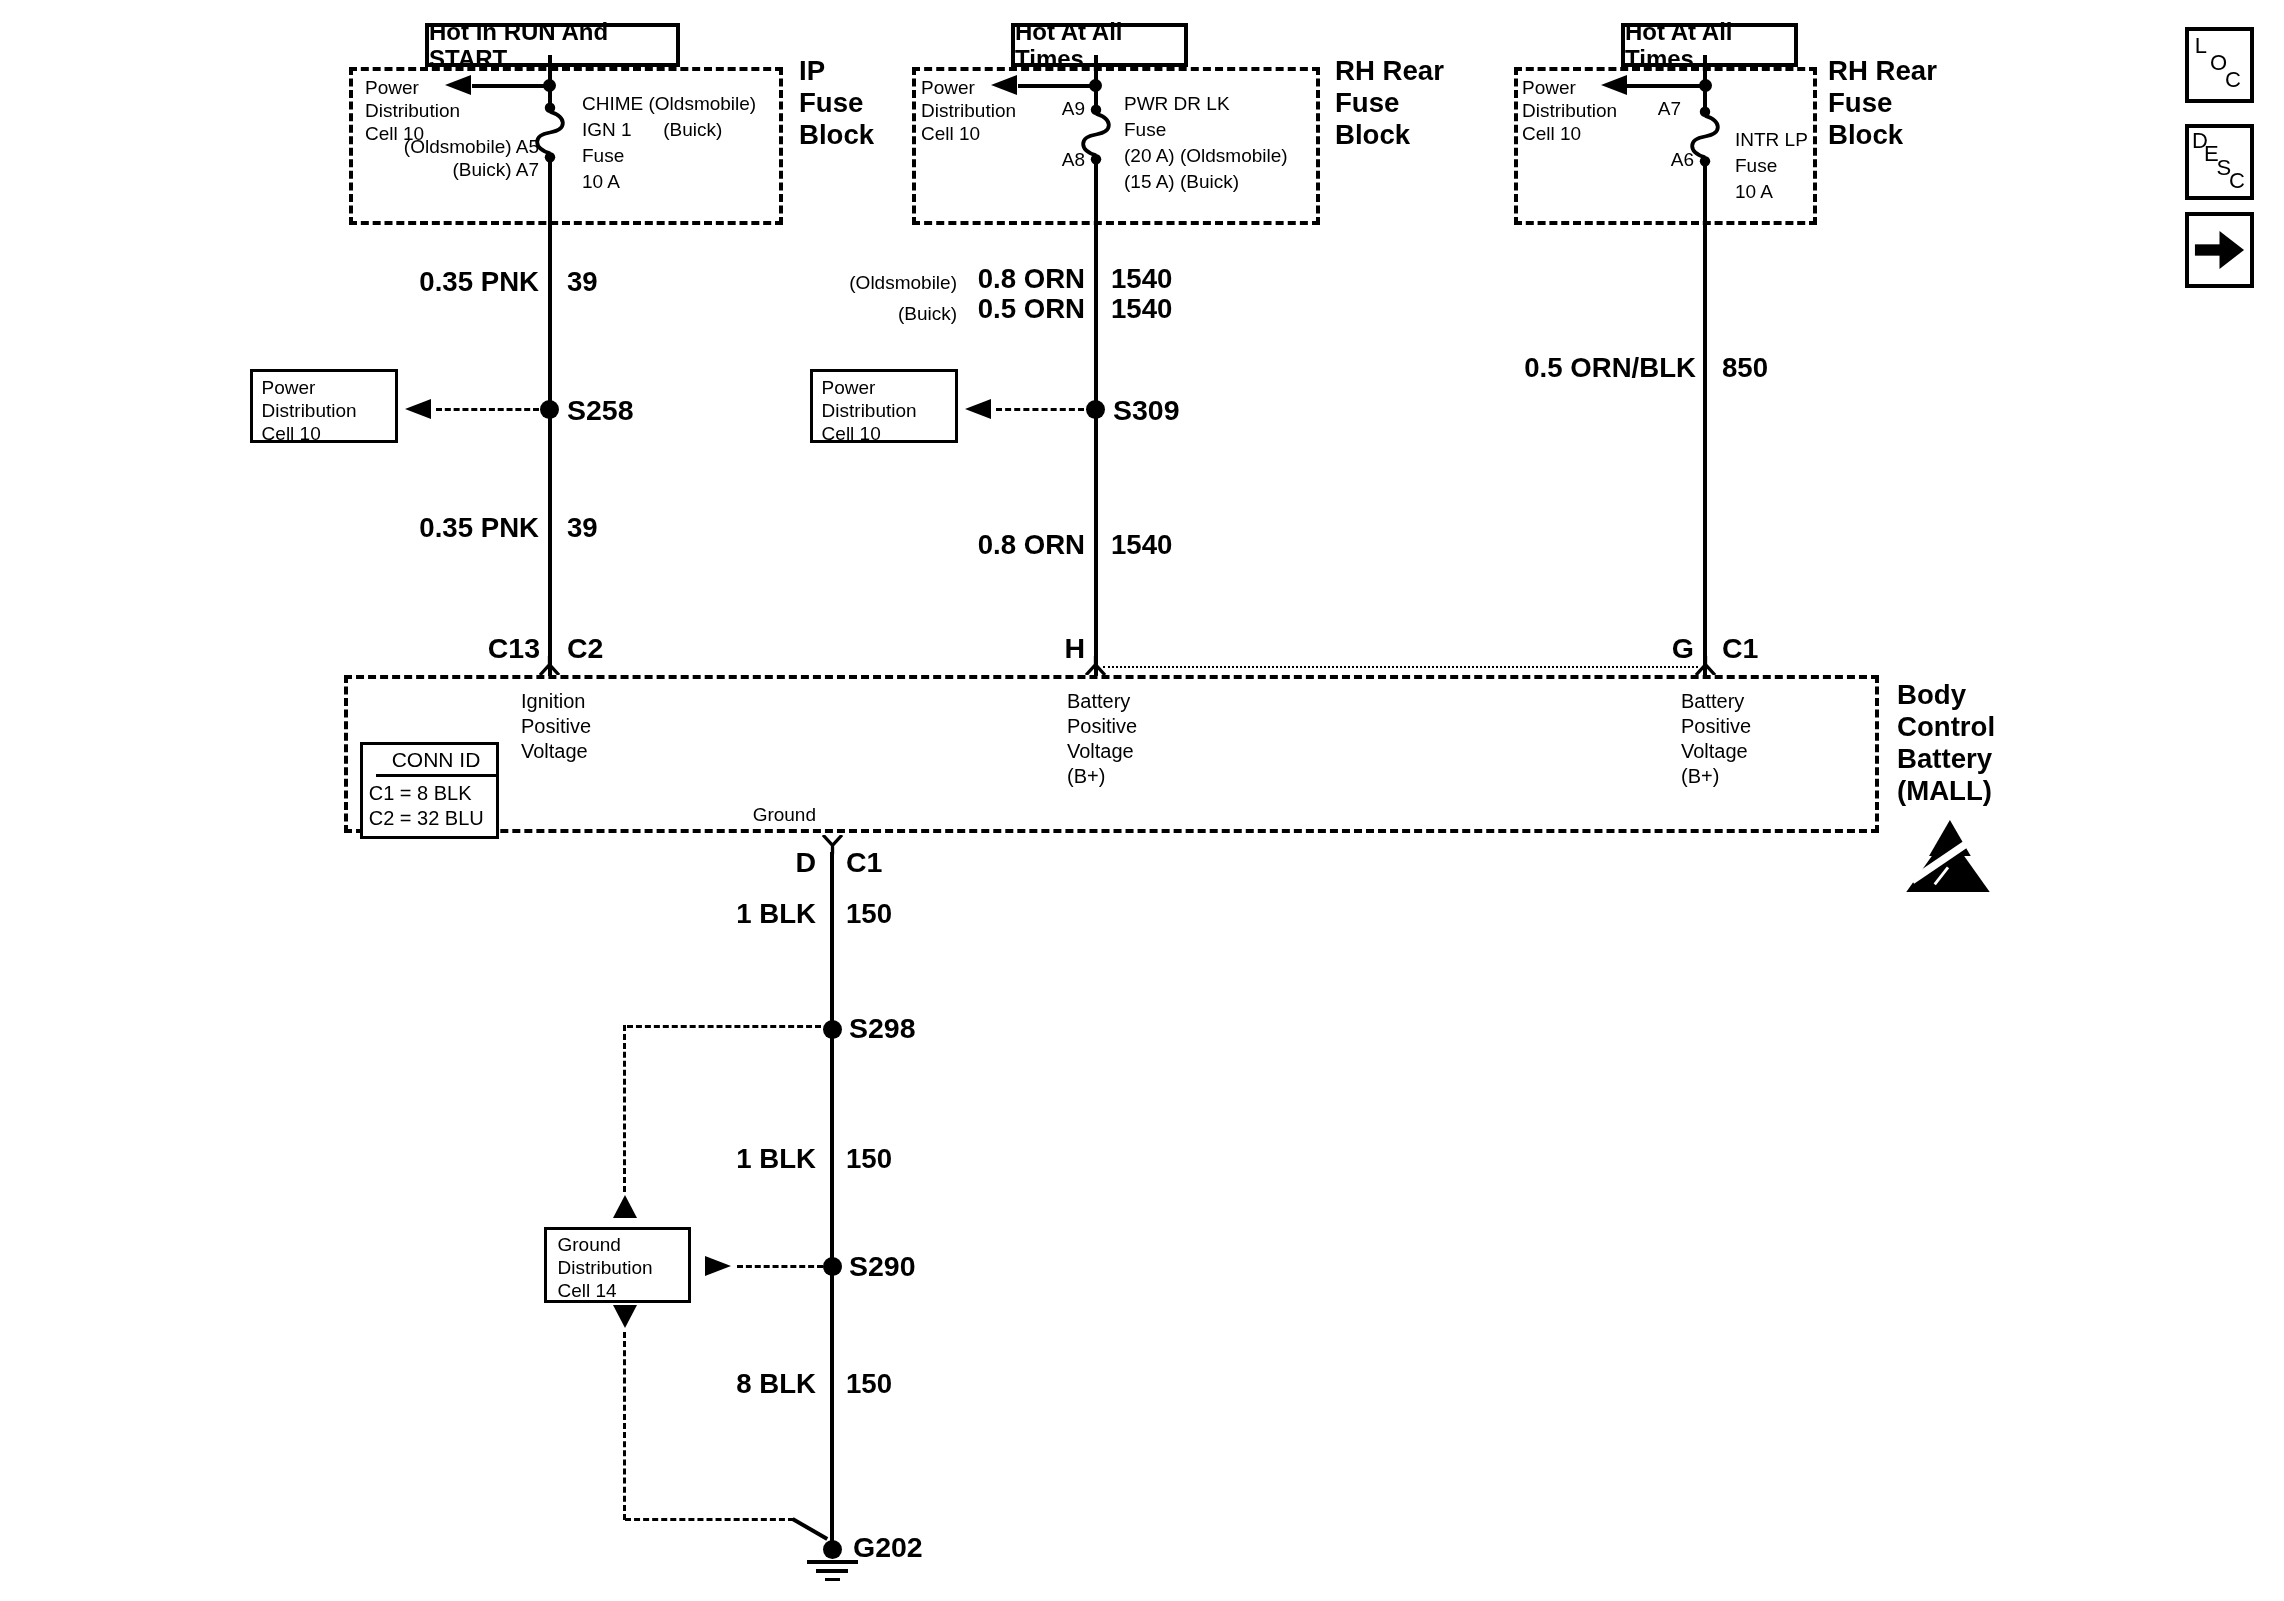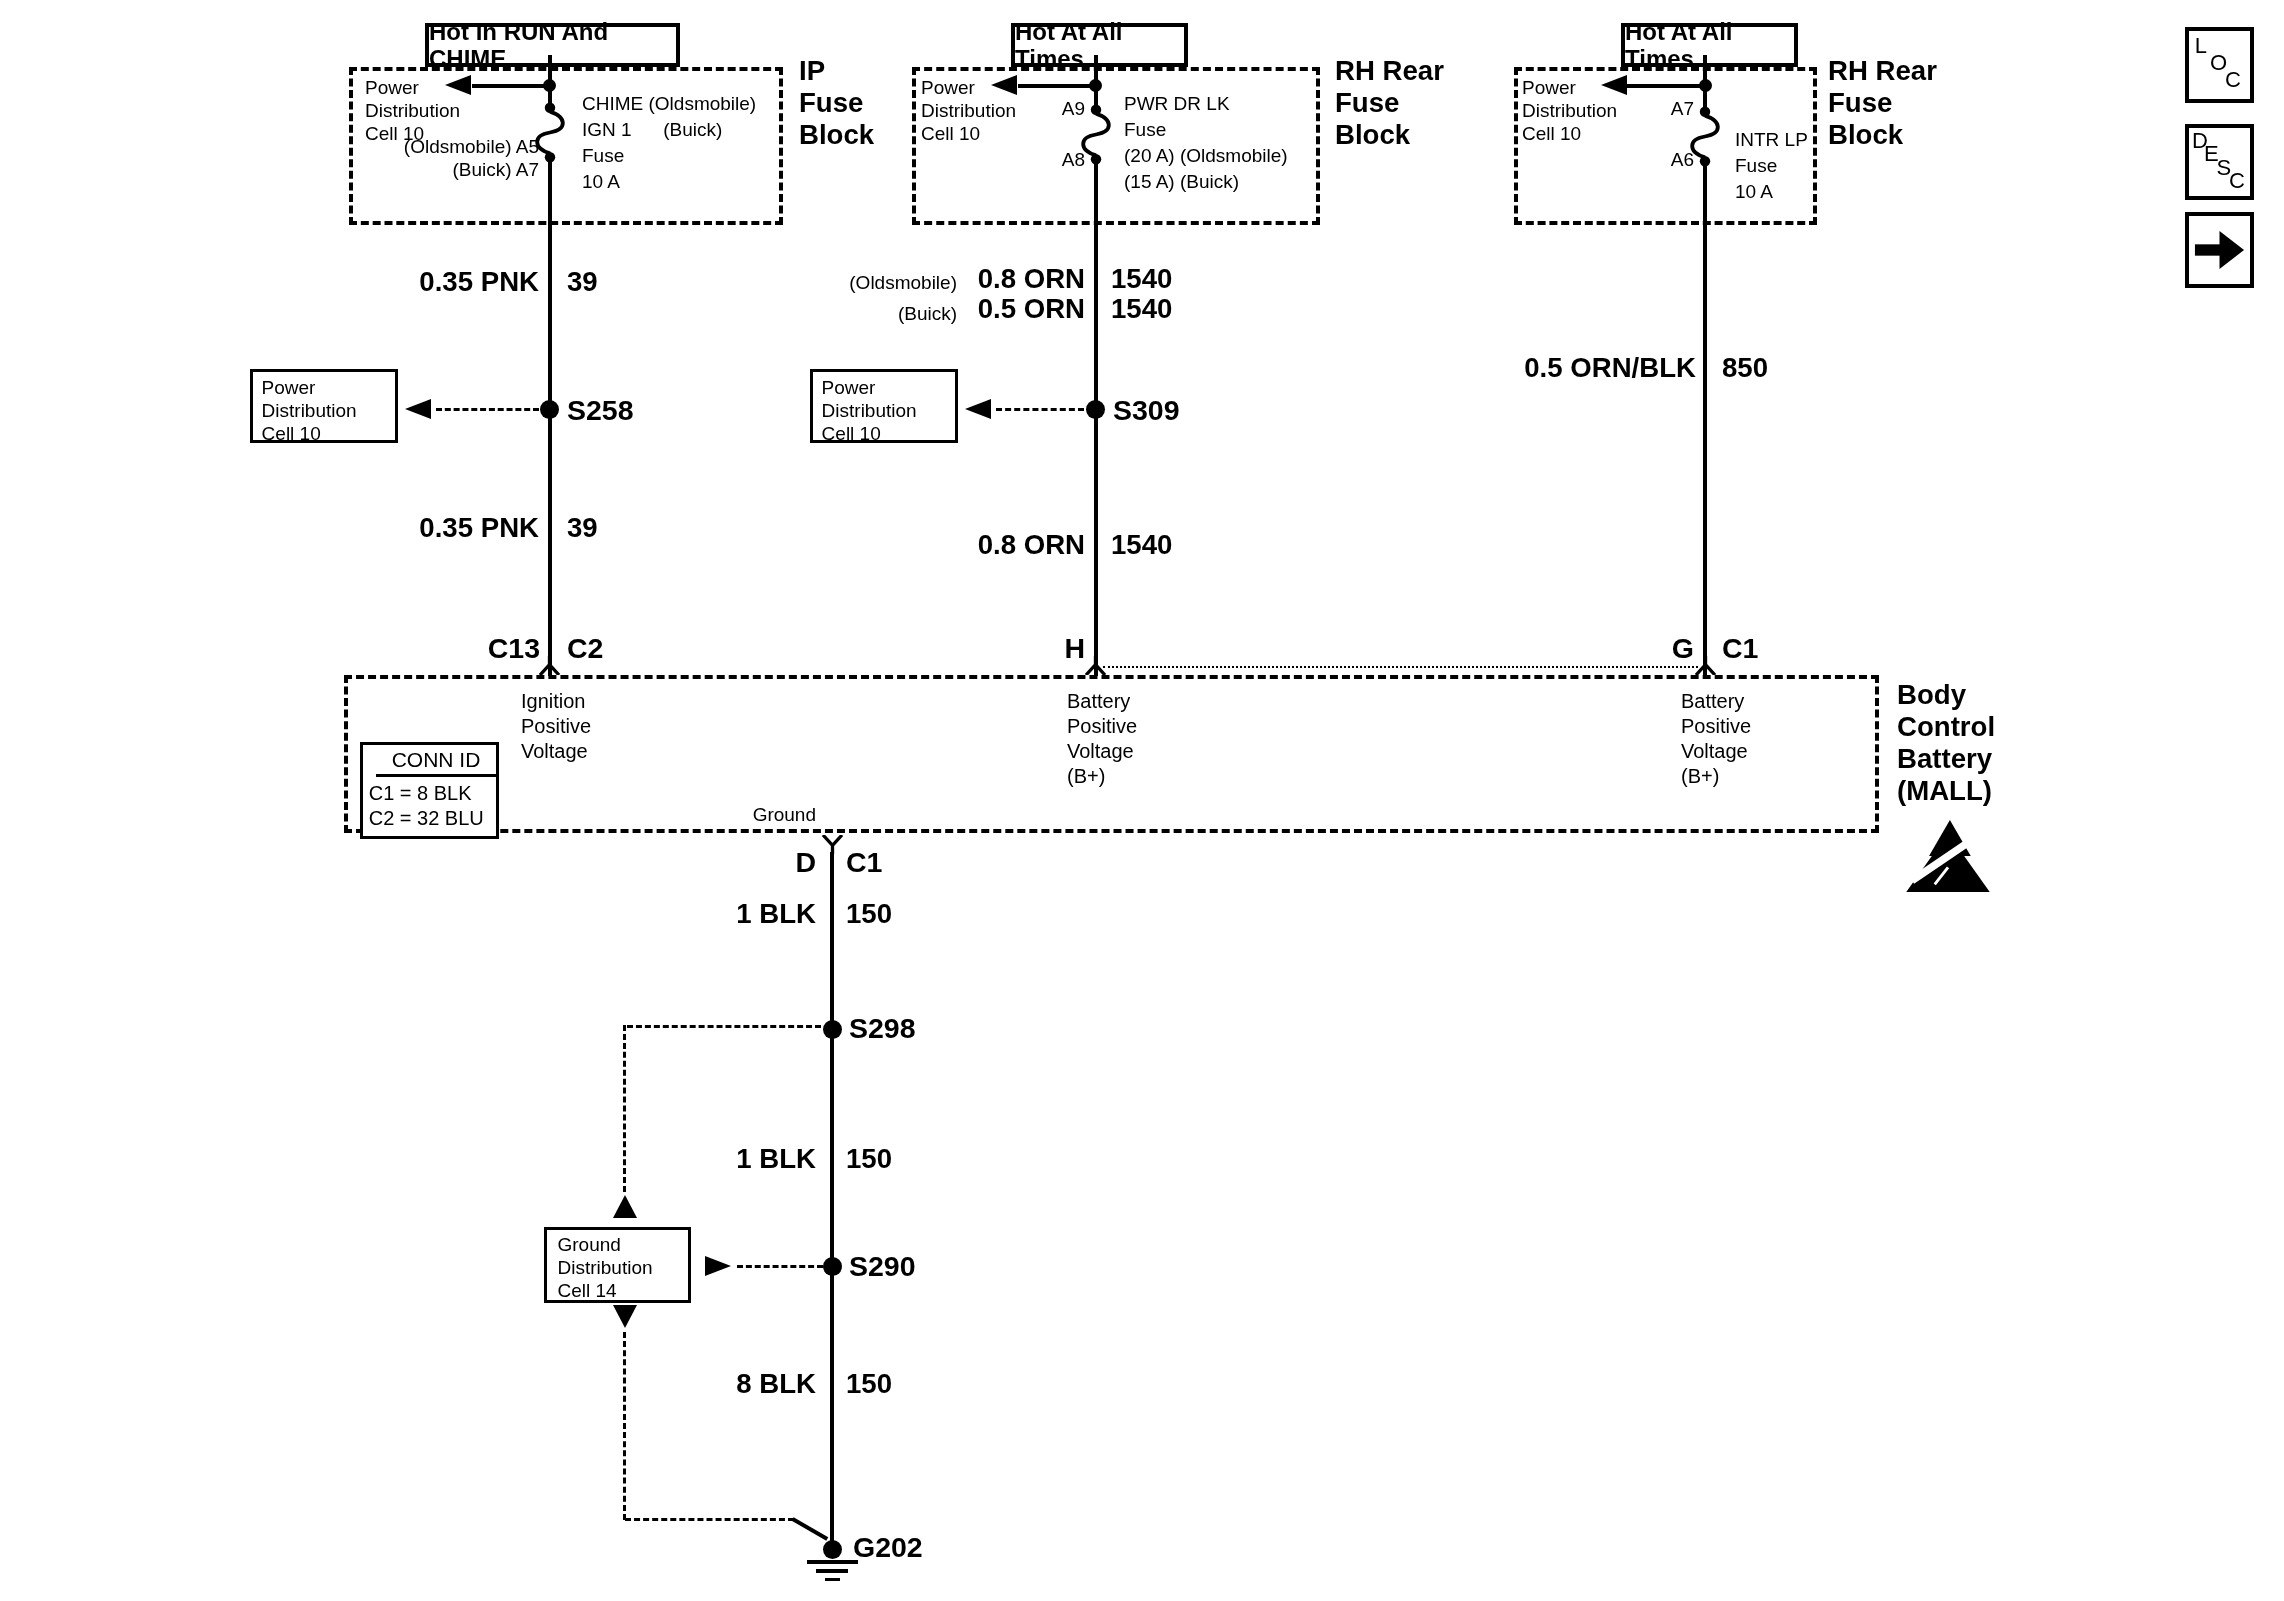--- a/index.html
+++ b/index.html
@@ -51,21 +51,21 @@
     <span class="nav-letter" style="left:40px;top:40px;">C</span>
   </div>
   <div class="nav-btn" style="left:2185px;top:212px;">
     <svg width="61" height="68" viewBox="0 0 64 72">
       <rect x="6" y="30" width="28" height="12" fill="#000"></rect>
       <polygon points="32,16 32,56 58,36" fill="#000"></polygon>
     </svg>
   </div>
 
   <div class="header-box" style="left:425px;top:23px;width:247px;height:36px;">
-    <span class="fs25">Hot In RUN And CHIME</span>
+    <span class="fs25">Hot In RUN And START</span>
   </div>
   <div class="header-box" style="left:1011px;top:23px;width:169px;height:36px;">
     <span class="fs25">Hot At All Times</span>
   </div>
   <div class="header-box" style="left:1621px;top:23px;width:169px;height:36px;">
     <span class="fs25">Hot At All Times</span>
   </div>
 
   <div class="box-dashed" style="left:349px;top:67px;width:426px;height:150px;"></div>
   <div class="abs pre fs20" style="left:365px;top:76px;">Power
@@ -112,21 +112,21 @@
     <circle cx="20" cy="7" r="5.5" fill="#000"></circle>
     <circle cx="20" cy="59" r="5.5" fill="#000"></circle>
     <path d="M20,11 C38,17 38,30 20,33 C2,36 2,49 20,55" stroke="#000" stroke-width="4" fill="none"></path>
   </svg>
   <div class="wire-v" style="left:1094px;top:162px;height:514px;"></div>
 
   <div class="box-dashed" style="left:1514px;top:67px;width:295px;height:150px;"></div>
   <div class="abs pre fs20" style="left:1522px;top:76px;">Power
 Distribution
 Cell 10</div>
-  <div class="abs fs20 right" style="right:591px;top:97px;">A7</div>
+  <div class="abs fs20 right" style="right:604px;top:97px;">A7</div>
   <div class="abs fs20 right" style="right:591px;top:148px;">A6</div>
   <div class="abs pre fs20" style="left:1735px;top:91px;line-height:26px;margin-top:36px;">INTR LP
 Fuse
 10 A</div>
   <div class="abs pre fs29" style="left:1828px;top:55px;">RH Rear
 Fuse
 Block</div>
   <div class="wire-v" style="left:1703px;top:55px;height:55px;"></div>
   <div class="wire-h" style="left:1627px;top:84px;width:78px;"></div>
   <div class="arr-left" style="left:1601px;top:75px;"></div>

